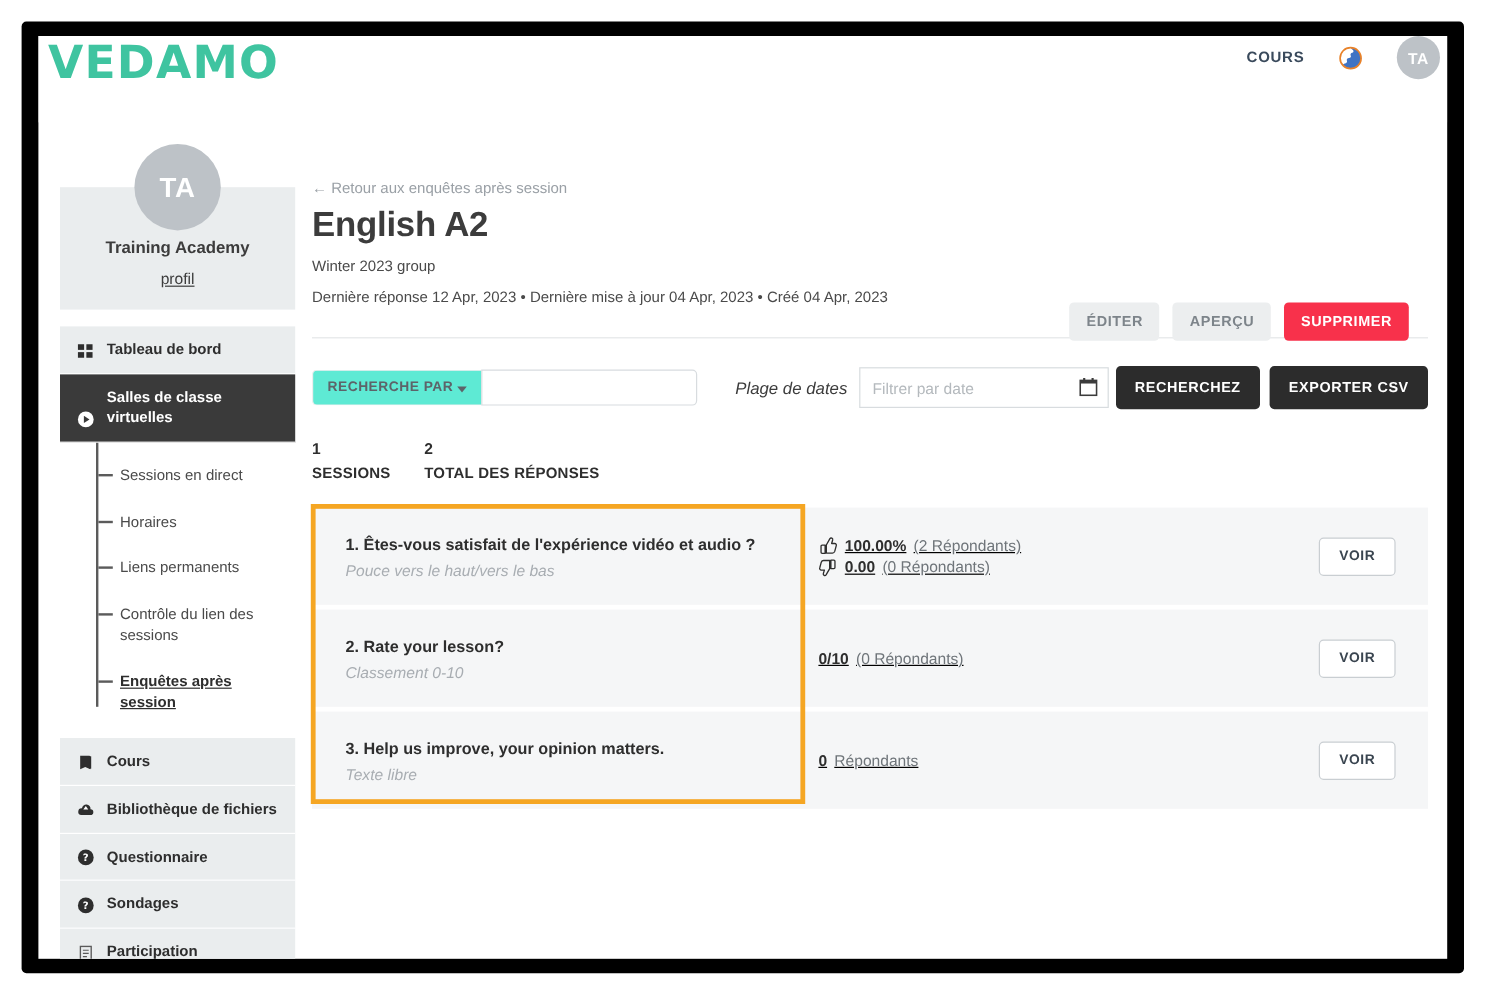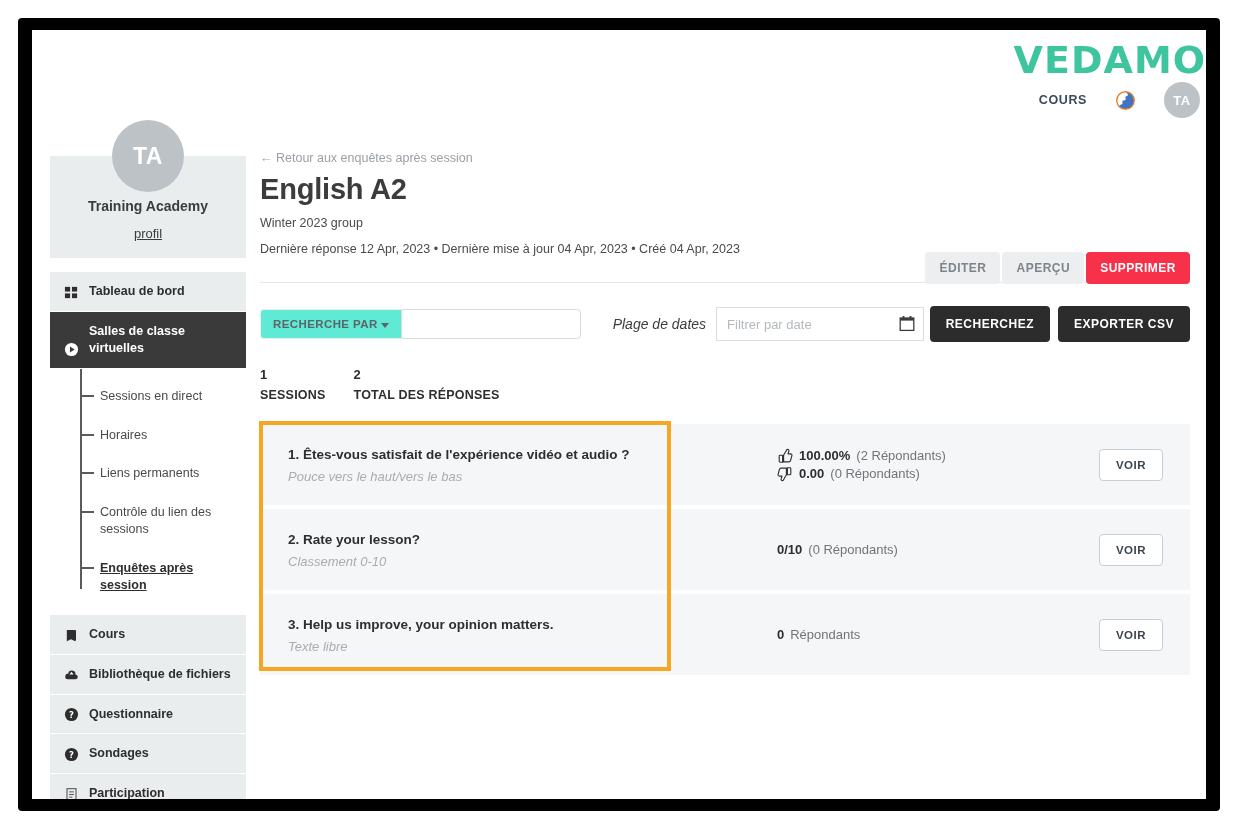--- a/index.html
+++ b/index.html
@@ -31,27 +31,26 @@
     top: 30px;
     width: 1174px;
     height: 769px;
     background: #ffffff;
     overflow: hidden;
   }
 
   
   .topbar {
     position: absolute;
-    left: 0; top: 8px;
+    left: 0; top: 0;
     width: 1174px;
     height: 72px;
     background: #ffffff;
     display: flex;
-    align-items: flex-end;
-    flex-direction: column;
+    align-items: flex-start;
   }
   .logo {
     margin-left: 8px;
     font-size: 38px;
     font-weight: bold;
     letter-spacing: 1px;
     color: #3fc4a0;
     font-family: "DejaVu Sans", sans-serif;
     user-select: none;
   }
@@ -210,24 +209,24 @@
     font-size: 12.5px;
     color: #4a4a4a;
     margin-bottom: 12px;
   }
   .metaline {
     font-size: 12.5px;
     color: #4a4a4a;
   }
   .actions {
     position: absolute;
-    right: 0;
+    right: 16px;
     top: 104px;
     display: flex;
-    gap: 2px;
+    gap: 11px;
   }
   .btn {
     border: none;
     border-radius: 4px;
     font-family: "Liberation Sans", sans-serif;
     font-size: 12px;
     font-weight: bold;
     letter-spacing: .5px;
     padding: 9px 14px;
     cursor: pointer;
@@ -369,22 +368,23 @@
   }
   .qtype {
     font-size: 13px;
     font-style: italic;
     color: #a8adb2;
   }
   .rcell {
     flex: 1 1 auto;
     display: flex;
     align-items: center;
-    justify-content: center;
+    justify-content: flex-start;
     padding: 0 10px;
+    text-decoration: underline;
   }
   .rinner { min-width: 190px; }
   .rline {
     display: flex;
     align-items: center;
     gap: 6px;
     font-size: 13px;
     color: #2e2e2e;
     margin: 2px 0;
     white-space: nowrap;

